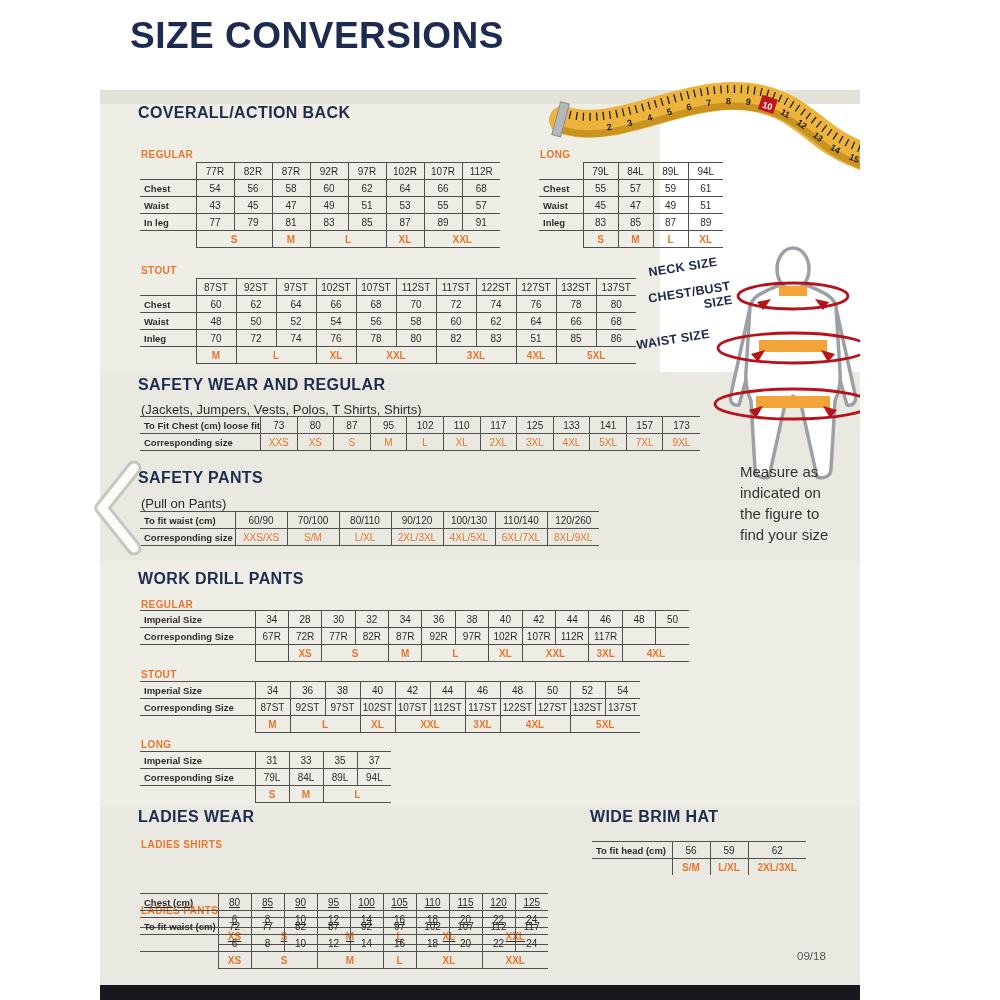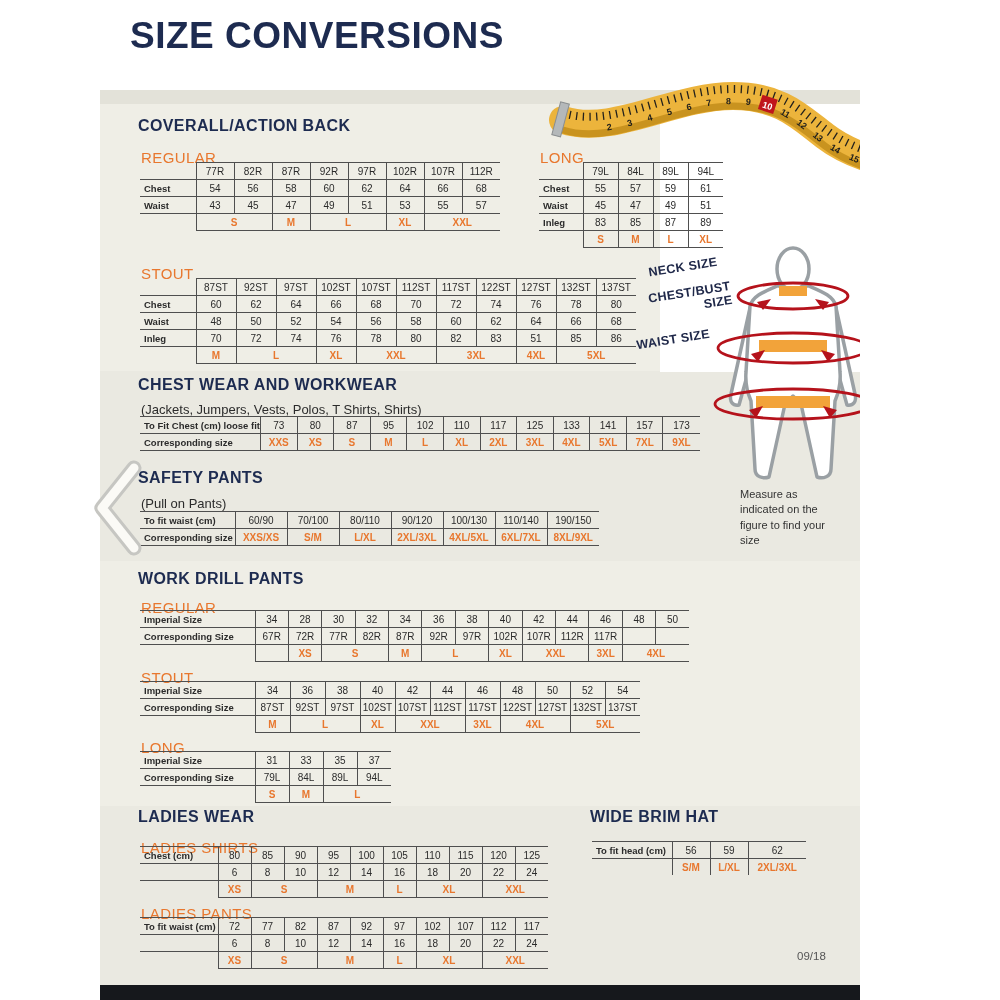--- a/index.html
+++ b/index.html
@@ -12,37 +12,37 @@
   #band-safety{left:100px;top:371px;width:792px;height:190px;background:var(--panelBand);}
   #band-ladies{left:100px;top:806px;width:792px;height:179px;background:var(--panelBand);}
   #figure-white{left:660px;top:104px;width:232px;height:268px;background:#ffffff;}
   #right-bar{left:892px;top:0;width:7px;height:1000px;background:var(--edge);}
   #bottom-bar{left:100px;top:985px;width:799px;height:15px;background:var(--edge);}
   
   #title{left:130px;top:16px;font-size:37px;font-weight:800;letter-spacing:.5px;color:var(--navy);line-height:1.1;}
   #subtitle{left:131px;top:62px;font-size:13.5px;color:#1c2742;}
   
   .sec-h{font-size:16px;font-weight:800;letter-spacing:.4px;color:var(--navy);z-index:3;}
-  .sub-lbl{font-size:15px;font-weight:normal;letter-spacing:.4px;color:var(--orange);z-index:3;}
+  .sub-lbl{font-size:10px;font-weight:bold;letter-spacing:.4px;color:var(--orange);z-index:3;}
   .note{font-size:13px;color:#2b2b2b;z-index:3;}
   
   .tbl{position:absolute;border-collapse:collapse;table-layout:fixed;font-size:10px;color:#2b2b2b;z-index:3;
        font-family:"Liberation Sans",sans-serif;}
   .tbl td{border:1px solid var(--line);height:16px;text-align:center;padding:0;overflow:hidden;white-space:nowrap;}
   .tbl td:last-child{border-right:none;}
   .tbl .corner{border:none;border-bottom:1px solid var(--line);}
   .tbl .lbl{border-left:none;text-align:left;padding-left:4px;font-weight:bold;font-size:9.5px;}
-  .tbl .org{color:var(--orange);font-weight:bold;}
+  .tbl .org{color:var(--orange);font-weight:normal;}
   .tbl .szlbl{border:none;}
   .tbl .sz{border:none;border-left:1px solid var(--line);border-bottom:1px solid var(--line);
            color:var(--orange);font-weight:bold;}
   .tbl .sz.nb{border-bottom:none;}
   
   .fig-lbl{font-size:12.5px;font-weight:800;color:#20294a;transform:rotate(-9deg);z-index:3;letter-spacing:.3px;}
-  #caption{left:740px;top:487px;width:102px;font-size:11px;color:#333;line-height:1.4;z-index:3;}
+  #caption{left:740px;top:461px;width:102px;font-size:15px;color:#333;line-height:1.4;z-index:3;}
   #pagenum{left:797px;top:950px;font-size:11.5px;color:#555;z-index:4;}
   svg{position:absolute;overflow:visible;}
   #tape{left:553px;top:80px;z-index:2;}
   #chevron{left:86px;top:458px;z-index:4;}
   #figsvg{left:693px;top:244px;z-index:2;}
   .band{fill:none;stroke:var(--tape);stroke-width:28;stroke-linecap:round;}
   .bandshade{fill:none;stroke:var(--tapeShade);stroke-width:7;stroke-linecap:round;}
   .ticks{fill:none;stroke:#23211c;stroke-width:8;stroke-dasharray:1.3 5.4;}
   .tapenum{font-size:9px;font-weight:bold;fill:#23211c;text-anchor:middle;font-family:"Liberation Sans",sans-serif;}
   .tapenum.hl{fill:#fff;}
@@ -111,26 +111,26 @@
         </g>
         <g transform="translate(303.1051025390625,73.7574234008789) rotate(22.13665858160166)">
           <text class="tapenum" y="8">15</text>
         </g>
         <g transform="translate(322.4556579589844,80.46253967285156) rotate(15.878746958978363)">
           <text class="tapenum" y="8">16</text>
         </g>
       </g>
   </svg>
 
-  <div class="abs sec-h" style="left:138px;top:117px;">COVERALL/ACTION BACK</div>
+  <div class="abs sec-h" style="left:138px;top:104px;">COVERALL/ACTION BACK</div>
   <div class="abs sub-lbl" style="left:141px;top:149px;">REGULAR</div>
   <div class="abs sub-lbl" style="left:540px;top:149px;">LONG</div>
   <div class="abs sub-lbl" style="left:141px;top:265px;">STOUT</div>
 
-  <div class="abs sec-h" style="left:138px;top:376px;">CHEST WEAR AND WORKWEAR</div>
+  <div class="abs sec-h" style="left:138px;top:376px;">SAFETY WEAR AND REGULAR</div>
   <div class="abs note" style="left:141px;top:402px;">(Jackets, Jumpers, Vests, Polos, T Shirts, Shirts)</div>
 
   <div class="abs sec-h" style="left:138px;top:469px;">SAFETY PANTS</div>
   <div class="abs note" style="left:141px;top:496px;">(Pull on Pants)</div>
 
   <div class="abs sec-h" style="left:138px;top:570px;">WORK DRILL PANTS</div>
   <div class="abs sub-lbl" style="left:141px;top:599px;">REGULAR</div>
   <div class="abs sub-lbl" style="left:141px;top:669px;">STOUT</div>
   <div class="abs sub-lbl" style="left:141px;top:739px;">LONG</div>
 
@@ -217,20 +217,31 @@
             <td class="val">43</td>
             <td class="val">45</td>
             <td class="val">47</td>
             <td class="val">49</td>
             <td class="val">51</td>
             <td class="val">53</td>
             <td class="val">55</td>
             <td class="val">57</td>
           </tr>
           <tr>
+            <td class="lbl">In leg</td>
+            <td class="val">77</td>
+            <td class="val">79</td>
+            <td class="val">81</td>
+            <td class="val">83</td>
+            <td class="val">85</td>
+            <td class="val">87</td>
+            <td class="val">89</td>
+            <td class="val">91</td>
+          </tr>
+          <tr>
             <td class="szlbl"></td>
             <td class="sz" colspan="2">S</td>
             <td class="sz" colspan="1">M</td>
             <td class="sz" colspan="2">L</td>
             <td class="sz" colspan="1">XL</td>
             <td class="sz" colspan="2">XXL</td>
           </tr>
         </tbody>
       </table>
       <table class="tbl" style="left: 539px; top: 162px;">
@@ -425,21 +436,21 @@
         </colgroup>
         <tbody>
           <tr>
             <td class="lbl">To fit waist (cm)</td>
             <td class="val">60/90</td>
             <td class="val">70/100</td>
             <td class="val">80/110</td>
             <td class="val">90/120</td>
             <td class="val">100/130</td>
             <td class="val">110/140</td>
-            <td class="val">190/150</td>
+            <td class="val">120/260</td>
           </tr>
           <tr>
             <td class="lbl">Corresponding size</td>
             <td class="val org">XXS/XS</td>
             <td class="val org">S/M</td>
             <td class="val org">L/XL</td>
             <td class="val org">2XL/3XL</td>
             <td class="val org">4XL/5XL</td>
             <td class="val org">6XL/7XL</td>
             <td class="val org">8XL/9XL</td>
@@ -590,21 +601,21 @@
             <td class="val">94L</td>
           </tr>
           <tr>
             <td class="szlbl"></td>
             <td class="sz" colspan="1">S</td>
             <td class="sz" colspan="1">M</td>
             <td class="sz" colspan="2">L</td>
           </tr>
         </tbody>
       </table>
-      <table class="tbl" style="left: 140px; top: 846px;">
+      <table class="tbl" style="left: 140px; top: 893px; text-decoration: underline;">
         <colgroup>
           <col style="width: 78px;">
           <col style="width: 33px;">
           <col style="width: 33px;">
           <col style="width: 33px;">
           <col style="width: 33px;">
           <col style="width: 33px;">
           <col style="width: 33px;">
           <col style="width: 33px;">
           <col style="width: 33px;">

